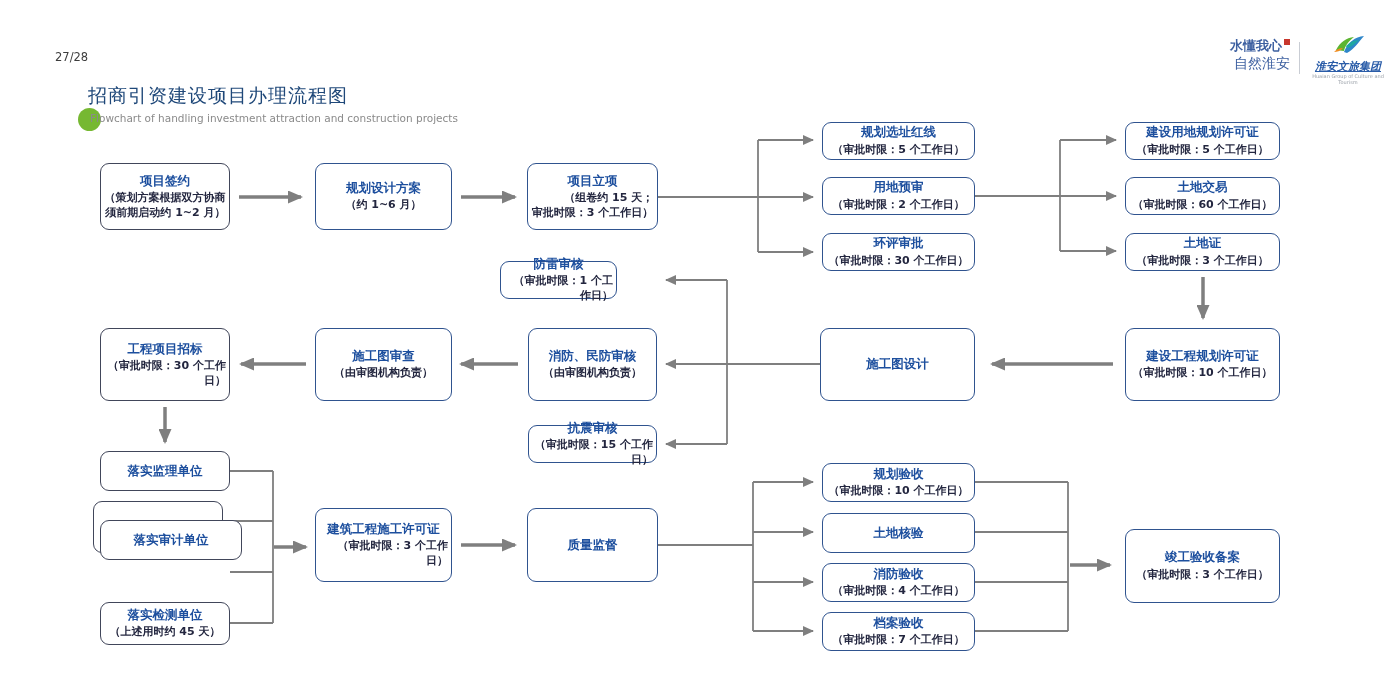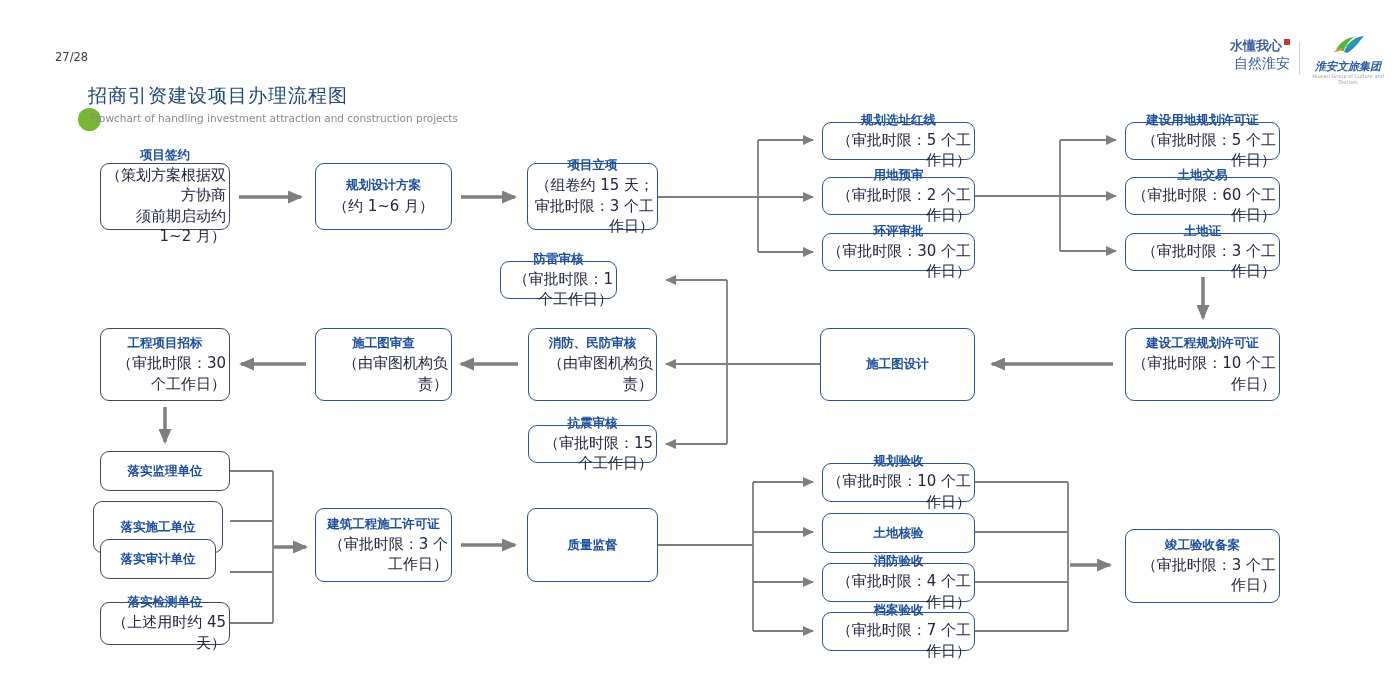--- a/index.html
+++ b/index.html
@@ -11,29 +11,29 @@
   .doc-sub{position:absolute;left:90px;top:112px;font-size:10.5px;color:#8a8a8a;z-index:3;}
   .green-dot{position:absolute;left:78px;top:108px;width:23px;height:23px;border-radius:50%;
              background:#76b832;z-index:2;}
   
   .brand1{position:absolute;left:1208px;top:38px;width:82px;text-align:right;z-index:3;}
   .brand1 .l1{font-size:13px;font-weight:bold;color:#3c5fa0;line-height:1.2;}
   .brand1 .seal{display:inline-block;width:6px;height:6px;background:#c8372d;margin-left:2px;vertical-align:super;}
   .brand1 .l2{font-size:14px;color:#3c5fa0;line-height:1.3;}
   .brand-divider{position:absolute;left:1299px;top:42px;width:1px;height:32px;background:#c9cdd4;}
   .brand2{position:absolute;left:1308px;top:34px;width:80px;text-align:center;z-index:3;}
-  .brand2 .name{font-size:11px;font-weight:bold;font-style:italic;color:#2a5ca8;line-height:1.1;margin-top:1px;}
+  .brand2 .name{font-size:11px;font-weight:bold;font-style:italic;color:#2a5ca8;line-height:1.1;margin-top:1px;text-decoration:underline;}
   .brand2 .sub{font-size:5px;color:#9aa0a8;line-height:1.2;}
   
   .node{position:absolute;background:#fff;border:1.6px solid #2f538f;border-radius:9px;
         display:flex;flex-direction:column;align-items:center;justify-content:center;
         text-align:right;padding:2px 3px;box-sizing:border-box;z-index:2;}
   .node.dark{border-color:#41465a;}
   .bt{color:#1d4f9e;font-weight:bold;font-size:12.5px;line-height:1.3;}
-  .bs{color:#23263f;font-size:15px;font-weight:normal;line-height:1.35;white-space:pre-line;margin-top:2px;}
+  .bs{color:#23263f;font-size:11px;font-weight:bold;line-height:1.35;white-space:pre-line;margin-top:2px;}
   .flow-svg{position:absolute;left:0;top:0;z-index:1;}
 </style>
 </head>
 <body>
 
 <div class="canvas">
 
   <div class="page-num">27/28</div>
   <div class="green-dot"></div>
   <div class="doc-title">招商引资建设项目办理流程图</div>
@@ -180,21 +180,21 @@
     <div class="bt">工程项目招标</div>
     <div class="bs">（审批时限：30 个工作日）</div>
   </div>
 
   <div class="node dark" style="left:100px;top:451px;width:130px;height:40px">
     <div class="bt">落实监理单位</div>
   </div>
   <div class="node dark" style="left:93px;top:501px;width:130px;height:52px">
     <div class="bt">落实施工单位</div>
   </div>
-  <div class="node dark" style="left:100px;top:539px;width:116px;height:40px">
+  <div class="node dark" style="left:100px;top:520px;width:142px;height:40px">
     <div class="bt">落实审计单位</div>
   </div>
   <div class="node dark" style="left:100px;top:602px;width:130px;height:43px">
     <div class="bt">落实检测单位</div>
     <div class="bs">（上述用时约 45 天）</div>
   </div>
 
   <div class="node" style="left:315px;top:508px;width:137px;height:74px">
     <div class="bt">建筑工程施工许可证</div>
     <div class="bs">（审批时限：3 个工作日）</div>

